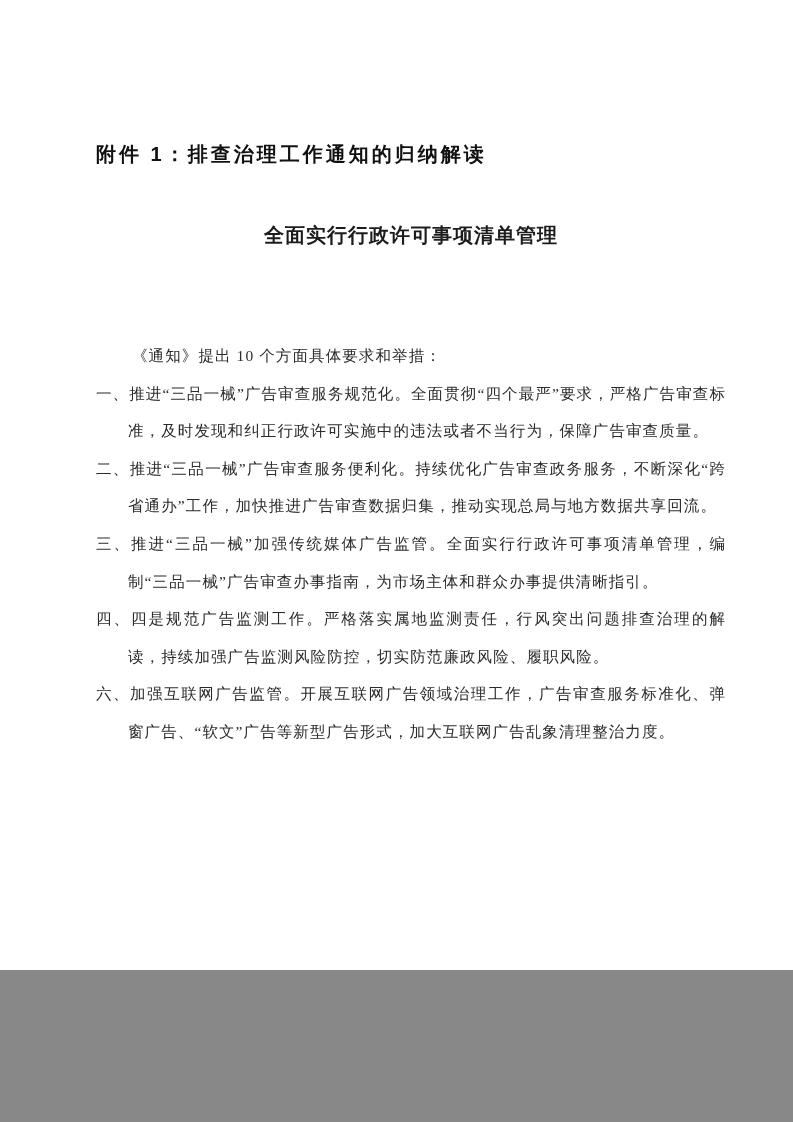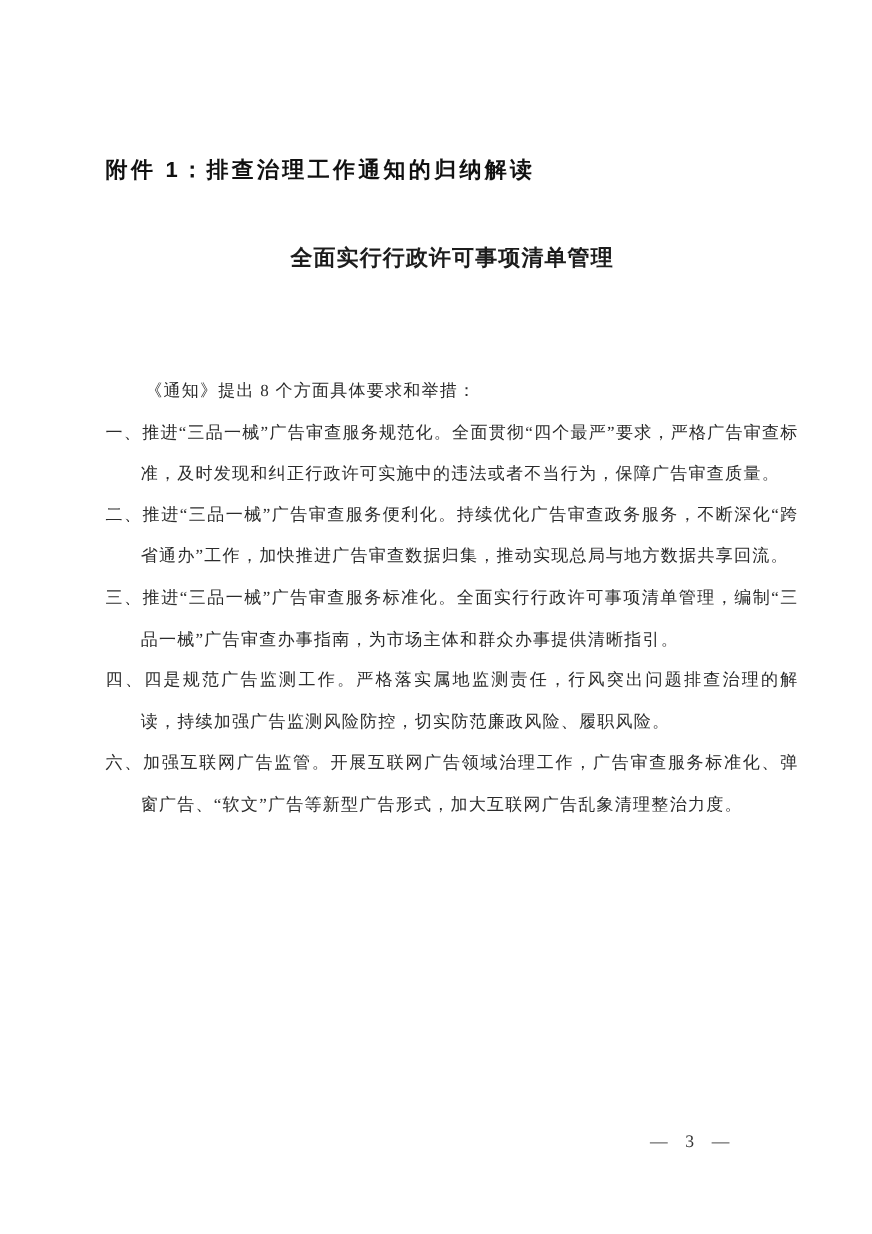--- a/index.html
+++ b/index.html
@@ -1,20 +1,20 @@
 <!DOCTYPE html>
 <html><head>
 <meta charset="utf-8">
 <style>
   * { margin: 0; padding: 0; box-sizing: border-box; }
   html, body { background: #888; }
   .page {
     position: relative;
     width: 793px;
-    height: 1122px;
+    height: 970px;
     margin: 0 auto;
     background: #ffffff;
     font-family: "Liberation Serif", "DejaVu Serif", serif;
     color: #2b2b2b;
     overflow: hidden;
   }
   .attachment-header {
     position: absolute;
     left: 96px;
     top: 141px;
@@ -67,27 +67,27 @@
 
 <div class="page">
 
   <div class="attachment-header">附件 1：排查治理工作通知的归纳解读</div>
 
   <div class="doc-title">
     <div>全面实行行政许可事项清单管理</div>
   </div>
 
   <div class="doc-body">
-    <p class="para-indent">《通知》提出 8 个方面具体要求和举措：</p>
+    <p class="para-indent">《通知》提出 10 个方面具体要求和举措：</p>
 
     <p class="list-item"><span>一、</span><span>推进“三品一械”广告审查服务规范化。全面贯彻“四个最严”要求，严格广告审查标准，及时发现和纠正行政许可实施中的违法或者不当行为，保障广告审查质量。</span></p>
 
     <p class="list-item"><span>二、</span><span>推进“三品一械”广告审查服务便利化。持续优化广告审查政务服务，不断深化“跨省通办”工作，加快推进广告审查数据归集，推动实现总局与地方数据共享回流。</span></p>
 
-    <p class="list-item"><span>三、</span><span>推进“三品一械”广告审查服务标准化。全面实行行政许可事项清单管理，编制“三品一械”广告审查办事指南，为市场主体和群众办事提供清晰指引。</span></p>
+    <p class="list-item"><span>三、</span><span>推进“三品一械”加强传统媒体广告监管。全面实行行政许可事项清单管理，编制“三品一械”广告审查办事指南，为市场主体和群众办事提供清晰指引。</span></p>
 
     <p class="list-item"><span>四、</span><span>四是规范广告监测工作。严格落实属地监测责任，行风突出问题排查治理的解读，持续加强广告监测风险防控，切实防范廉政风险、履职风险。</span></p>
 
 
     <p class="list-item"><span>六、</span><span>加强互联网广告监管。开展互联网广告领域治理工作，广告审查服务标准化、弹窗广告、“软文”广告等新型广告形式，加大互联网广告乱象清理整治力度。</span></p>
   </div>
 
   <div class="page-number">— 3 —</div>
 
 </div>

